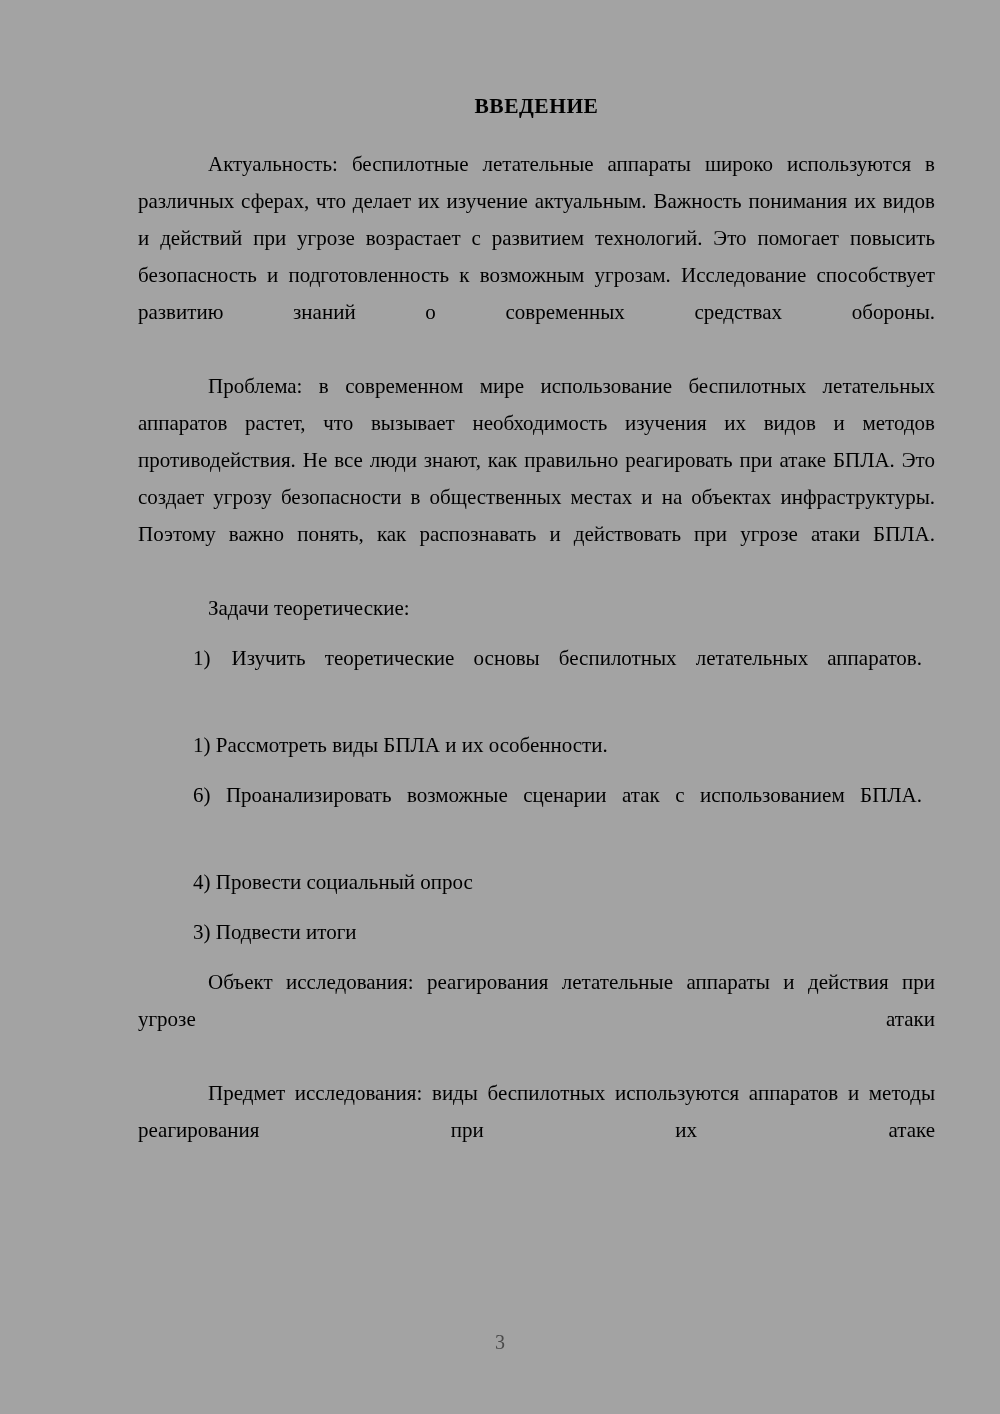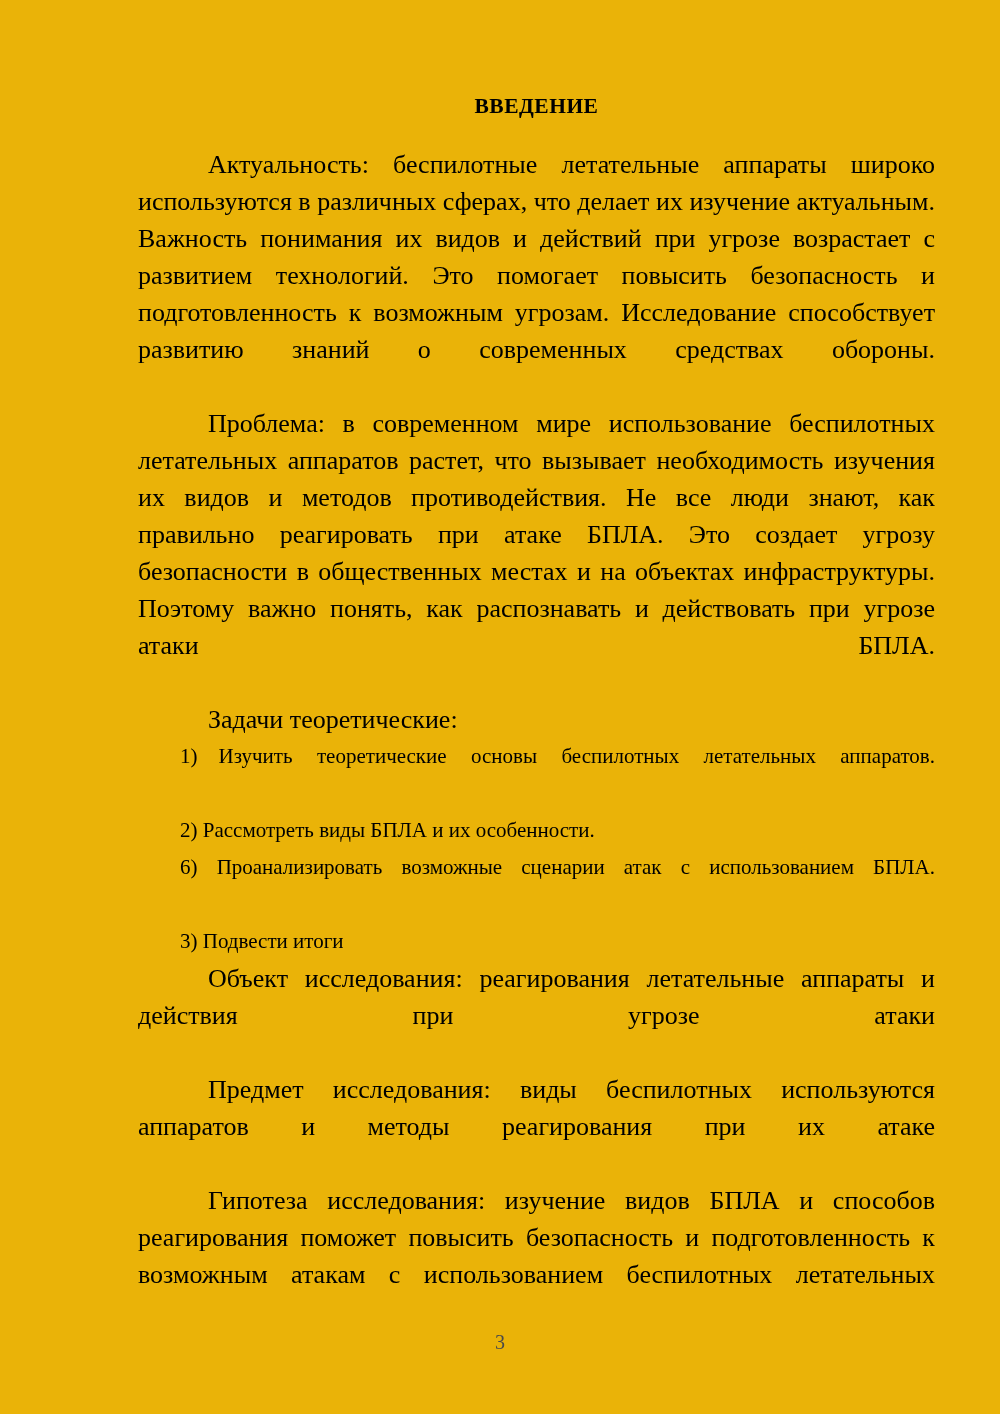--- a/index.html
+++ b/index.html
@@ -12,21 +12,21 @@
   body {
     font-family: "Liberation Serif", "DejaVu Serif", serif;
     color: #000000;
   }
 
   .page {
     position: relative;
     width: 1000px;
     height: 1414px;
     margin: 0 auto;
-    background: #eab308;
+    background: #a3a3a3;
     overflow: hidden;
     box-sizing: border-box;
   }
 
   .content {
     position: absolute;
     left: 138px;
     top: 88px;
     width: 797px;
   }
@@ -34,21 +34,21 @@
   .doc-heading {
     font-size: 21.5px;
     font-weight: bold;
     text-align: center;
     letter-spacing: 0.5px;
     line-height: 37px;
     margin: 0 0 21px 0;
   }
 
   .para {
-    font-size: 26px;
+    font-size: 21px;
     line-height: 37px;
     text-align: justify;
     text-justify: inter-word;
     text-indent: 70px;
     margin: 0 0 0 0;
     hyphens: none;
     -webkit-hyphens: none;
   }
 
   .para + .para {
@@ -56,21 +56,21 @@
   }
 
   
 
   .list-item {
     font-size: 21px;
     line-height: 37px;
     text-align: justify;
     text-justify: inter-word;
     text-indent: 42px;
-    margin: 0;
+    margin: 13px;
   }
 
   
   .para::after,
   .list-item::after {
     content: "";
     display: inline-block;
     width: 100%;
   }
 
@@ -101,30 +101,30 @@
 
     <p class="para">Актуальность: беспилотные летательные аппараты широко используются в различных сферах, что делает их изучение актуальным. Важность понимания их видов и действий при угрозе возрастает с развитием технологий. Это помогает повысить безопасность и подготовленность к возможным угрозам. Исследование способствует развитию знаний о современных средствах обороны.</p>
 
     <p class="para">Проблема: в современном мире использование беспилотных летательных аппаратов растет, что вызывает необходимость изучения их видов и методов противодействия. Не все люди знают, как правильно реагировать при атаке БПЛА. Это создает угрозу безопасности в общественных местах и на объектах инфраструктуры. Поэтому важно понять, как распознавать и действовать при угрозе атаки БПЛА.</p>
 
 
     <p class="para no-justify">Задачи теоретические:</p>
 
     <p class="list-item">1) Изучить теоретические основы беспилотных летательных аппаратов.</p>
 
-    <p class="list-item no-justify">2) Рассмотреть виды БПЛА и их особенности.</p>
+    <p class="list-item no-justify">1) Рассмотреть виды БПЛА и их особенности.</p>
 
     <p class="list-item">6) Проанализировать возможные сценарии атак с использованием БПЛА.</p>
 
+    <p class="list-item no-justify">4) Провести социальный опрос</p>
 
     <p class="list-item no-justify">3) Подвести итоги</p>
 
     <p class="para">Объект исследования: реагирования летательные аппараты и действия при угрозе атаки</p>
 
     <p class="para">Предмет исследования: виды беспилотных используются аппаратов и методы реагирования при их атаке</p>
 
-    <p class="para">Гипотеза исследования: изучение видов БПЛА и способов реагирования поможет повысить безопасность и подготовленность к возможным атакам с использованием беспилотных летательных</p>
 
   </div>
 
   <div class="page-number">3</div>
 
 </div>
 
 </body></html>

